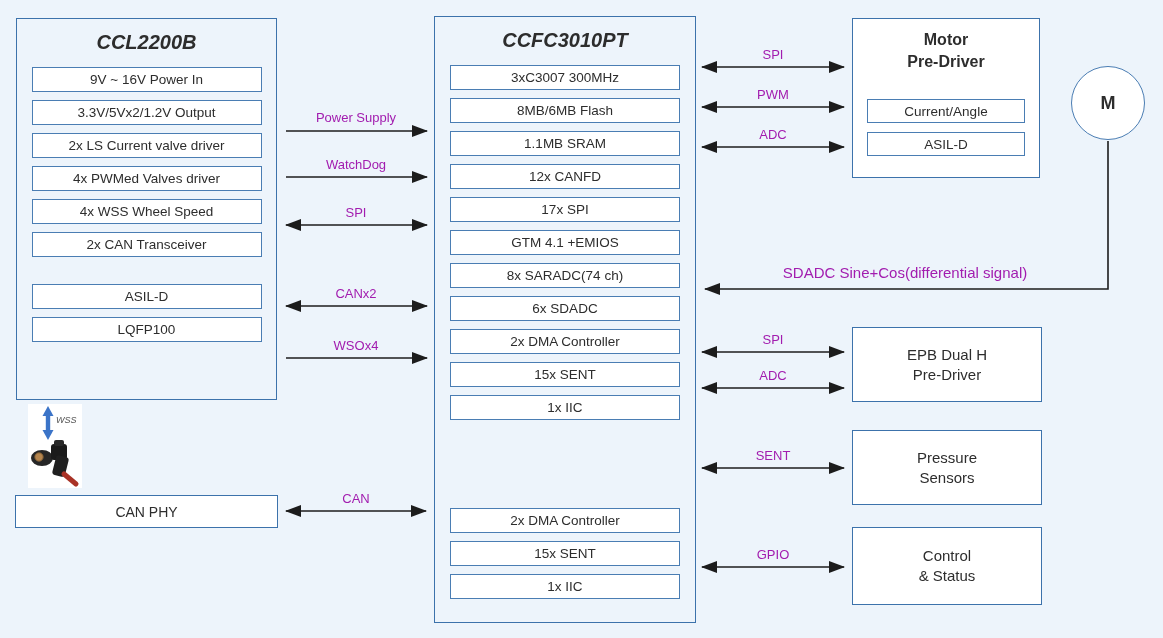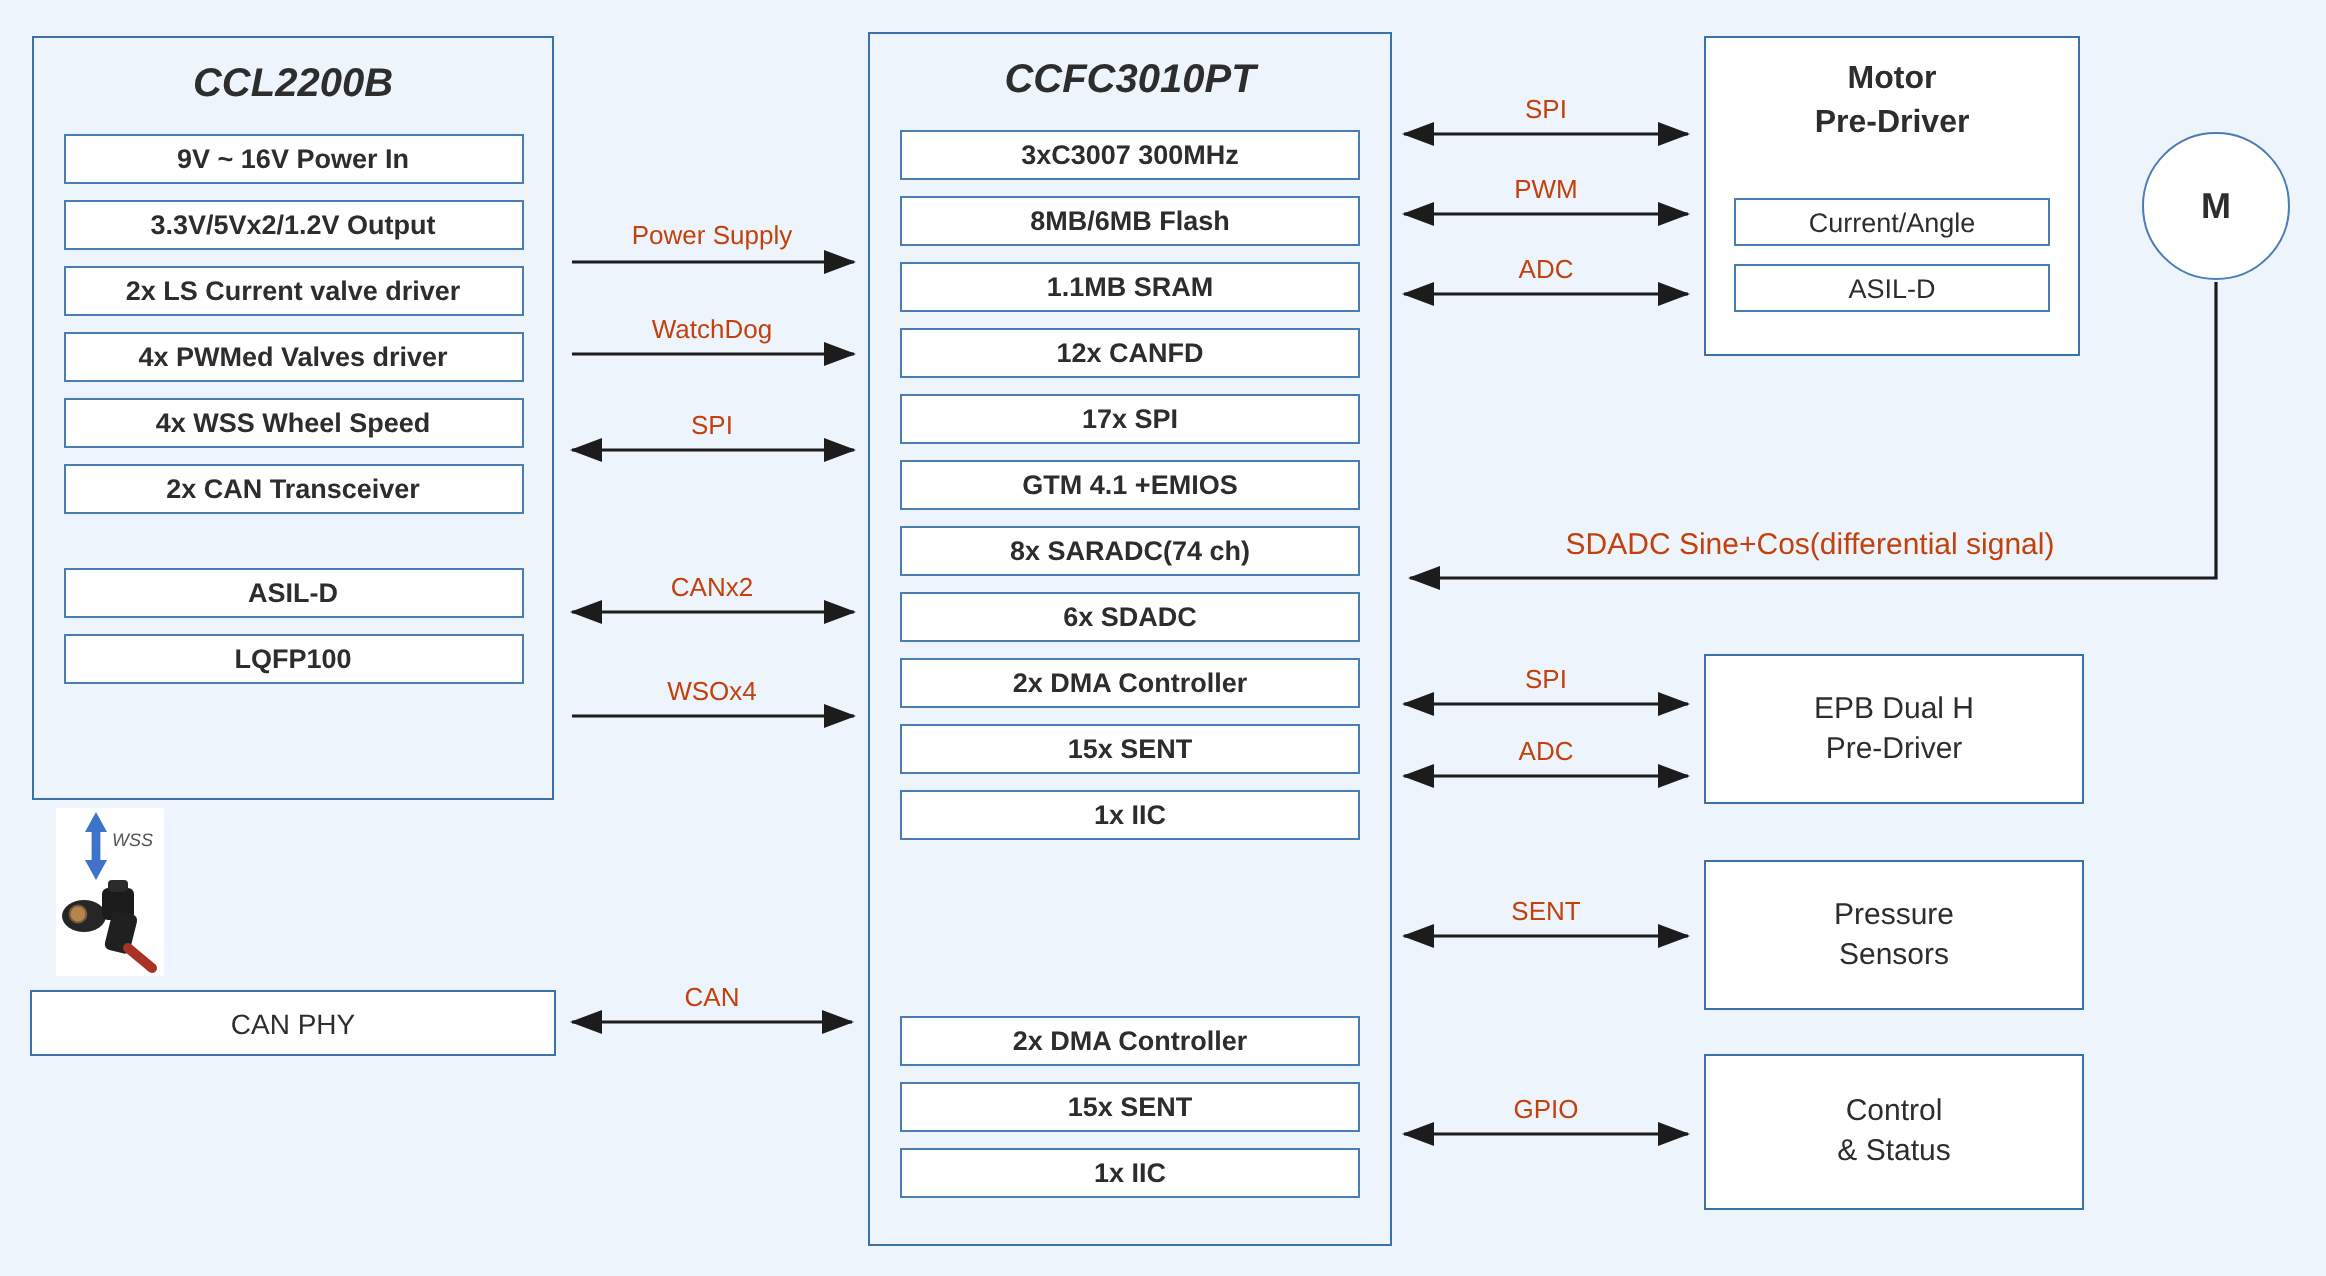--- a/index.html
+++ b/index.html
@@ -5,21 +5,21 @@
   html,body{margin:0;padding:0;}
   .canvas{
     position:relative;width:1163px;height:638px;background:#edf4fb;
     font-family:"Liberation Sans",sans-serif;color:#2d2d2d;overflow:hidden;
   }
   .panel{position:absolute;border:1.5px solid #3c72ab;box-sizing:border-box;}
   .panel-title{text-align:center;font-weight:bold;font-size:20px;line-height:26px;margin:10px 0 12px;font-style:italic;}
   .cell{
     width:230px;height:25px;margin:0 auto 8px;background:#fff;border:1px solid #4a7db3;
     box-sizing:border-box;display:flex;align-items:center;justify-content:center;
-    font-size:13.5px;white-space:nowrap;font-weight:bold;
+    font-size:13.5px;white-space:nowrap;
   }
   .gap27{margin-top:27px;}
   .gap88{margin-top:88px;}
   .rbox{
     position:absolute;border:1.5px solid #3c72ab;background:#fff;box-sizing:border-box;
     display:flex;flex-direction:column;align-items:center;justify-content:center;
     font-size:15px;line-height:20px;text-align:center;
   }
   .motor-box{position:absolute;border:1.5px solid #3c72ab;background:#fff;box-sizing:border-box;}
   .motor-title{text-align:center;font-weight:bold;font-size:16px;line-height:22px;margin-top:10px;}
@@ -32,21 +32,21 @@
     position:absolute;left:1071px;top:66px;width:74px;height:74px;border-radius:50%;
     border:1.5px solid #4a7db3;background:#fff;box-sizing:border-box;
     display:flex;align-items:center;justify-content:center;font-size:18px;font-weight:bold;
   }
   .canphy{
     position:absolute;left:15px;top:495px;width:263px;height:33px;background:#fff;
     border:1.5px solid #3c72ab;box-sizing:border-box;display:flex;align-items:center;
     justify-content:center;font-size:14px;
   }
   .alabel{
-    position:absolute;transform:translateX(-50%);font-size:13px;color:#c2410c;
+    position:absolute;transform:translateX(-50%);font-size:13px;color:#a21caf;
     white-space:nowrap;line-height:14px;
   }
   .alabel.big{font-size:15px;line-height:16px;}
   .arrows{position:absolute;left:0;top:0;pointer-events:none;}
   .arrows line,.arrows path.wire{stroke:#1c1c1c;stroke-width:1.6;fill:none;}
   .wss-photo{position:absolute;left:28px;top:404px;width:54px;height:84px;background:#fff;font-style:italic;}
 </style>
 </head>
 <body>
 

